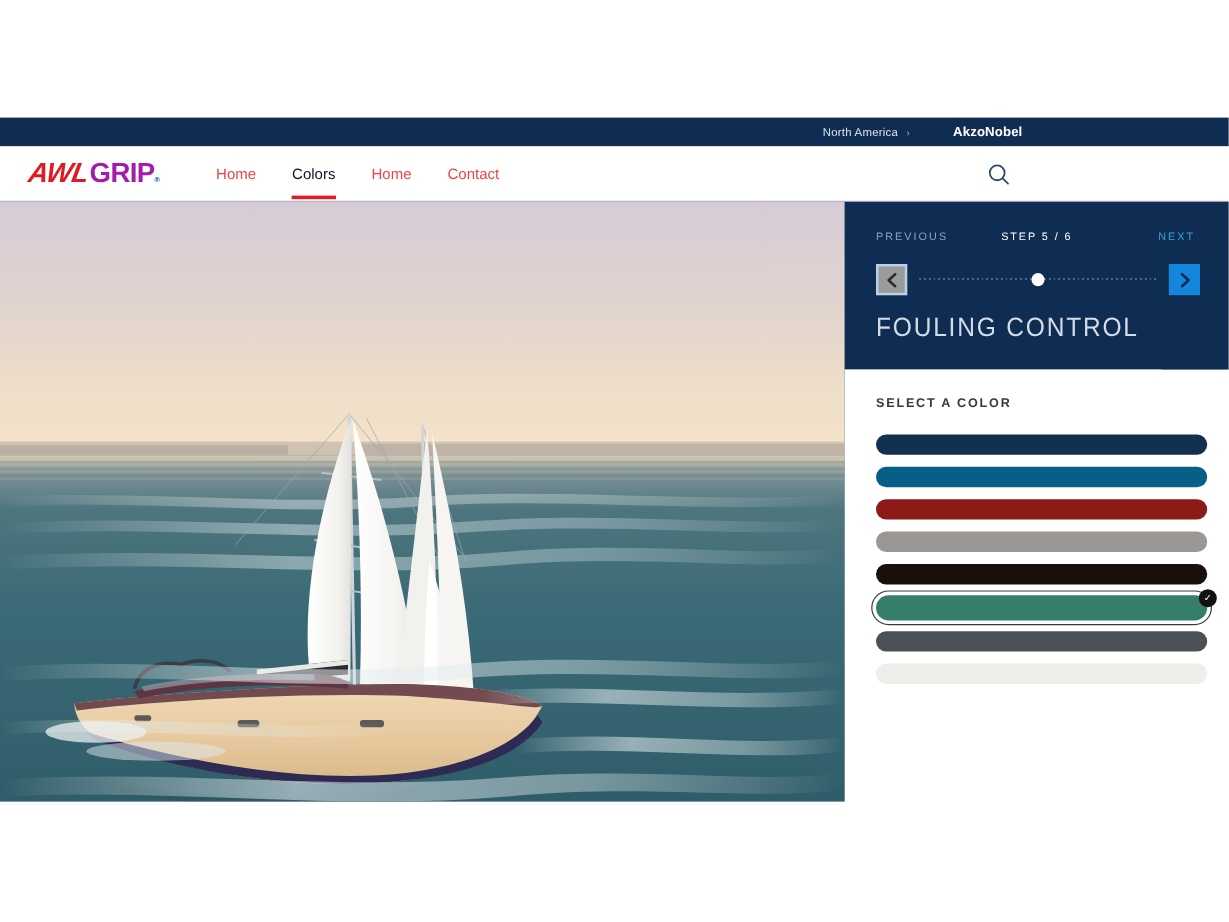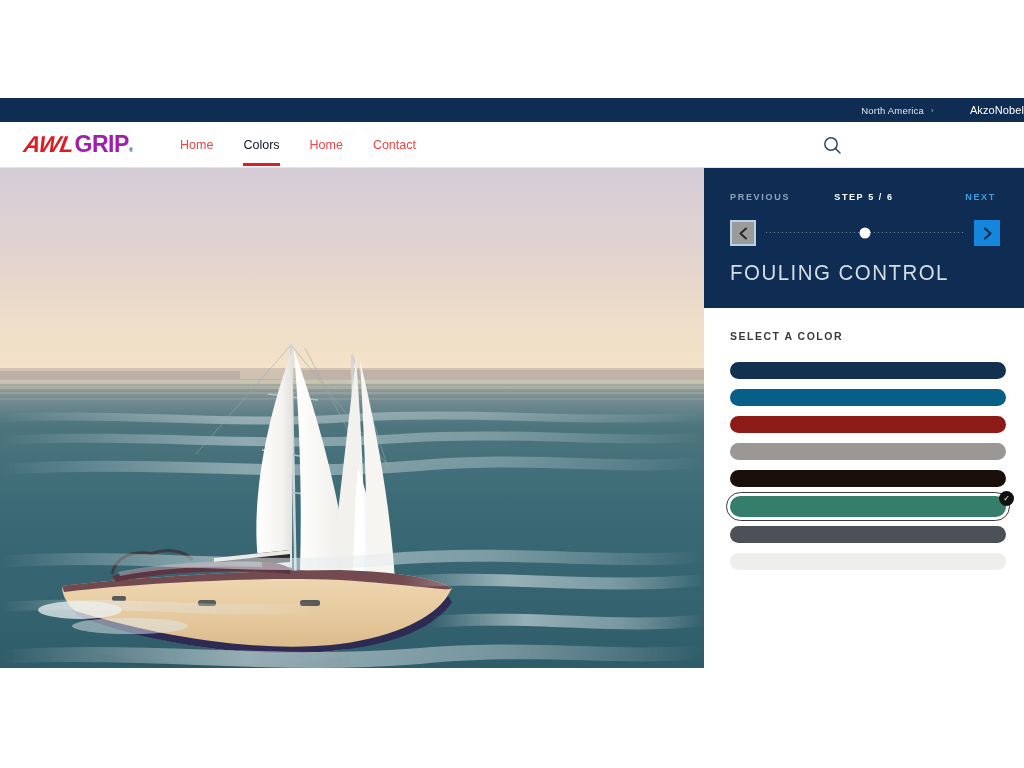--- a/index.html
+++ b/index.html
@@ -9,25 +9,26 @@
     font-family:"Liberation Sans", sans-serif;
     overflow:hidden;
   }
   #page { position:relative; width:1024px; height:768px; background:#fff; }
 
   
   .utility-bar{
     position:absolute; left:0; top:98px; width:1024px; height:24px;
     background:#0f2d52;
     display:flex; align-items:center; justify-content:flex-end;
+    padding-right:172px;
     font-size:9.5px; font-weight:bold; color:#ffffff; letter-spacing:.2px;
   }
   .region-link{ display:flex; align-items:center; gap:7px; color:#dfe6ef; font-weight:normal; font-size:9.5px;}
   .region-chev{ font-size:8px; color:#9fb2c8; }
-  .brand-link{ margin-left:36px; color:#ffffff; font-weight:normal; font-size:11px; letter-spacing:.1px;}
+  .brand-link{ margin-left:36px; color:#ffffff; font-weight:bold; font-size:11px; letter-spacing:.1px;}
 
   
   .header{
     position:absolute; left:0; top:122px; width:1024px; height:46px;
     background:#ffffff; border-bottom:1px solid #e3e3e6;
     display:flex; align-items:center;
   }
   .logo{
     margin-left:24px; display:flex; align-items:baseline;
     font-size:23px; font-weight:bold; font-style:italic;
@@ -60,21 +61,21 @@
   .hero svg{ display:block; width:704px; height:500px; }
 
   
   .step-panel{
     position:absolute; left:704px; top:168px; width:320px; height:140px;
     background:#0f2d52;
   }
   .step-labels{
     position:absolute; left:0; top:22px; width:316px; height:14px;
     display:flex; align-items:center;
-    font-size:9px; letter-spacing:1.7px; font-weight:bold;
+    font-size:9px; letter-spacing:1.7px; font-weight:normal;
   }
   .lbl-prev{ position:absolute; left:26px; color:#8fa3bb; }
   .lbl-step{ position:absolute; left:0; width:320px; text-align:center; color:#ffffff; letter-spacing:1.6px;}
   .lbl-next{ position:absolute; right:24px; color:#3d9ee0; }
 
   .step-track{
     position:absolute; left:26px; top:52px; width:270px; height:26px;
     display:flex; align-items:center;
   }
   .btn-prev{

